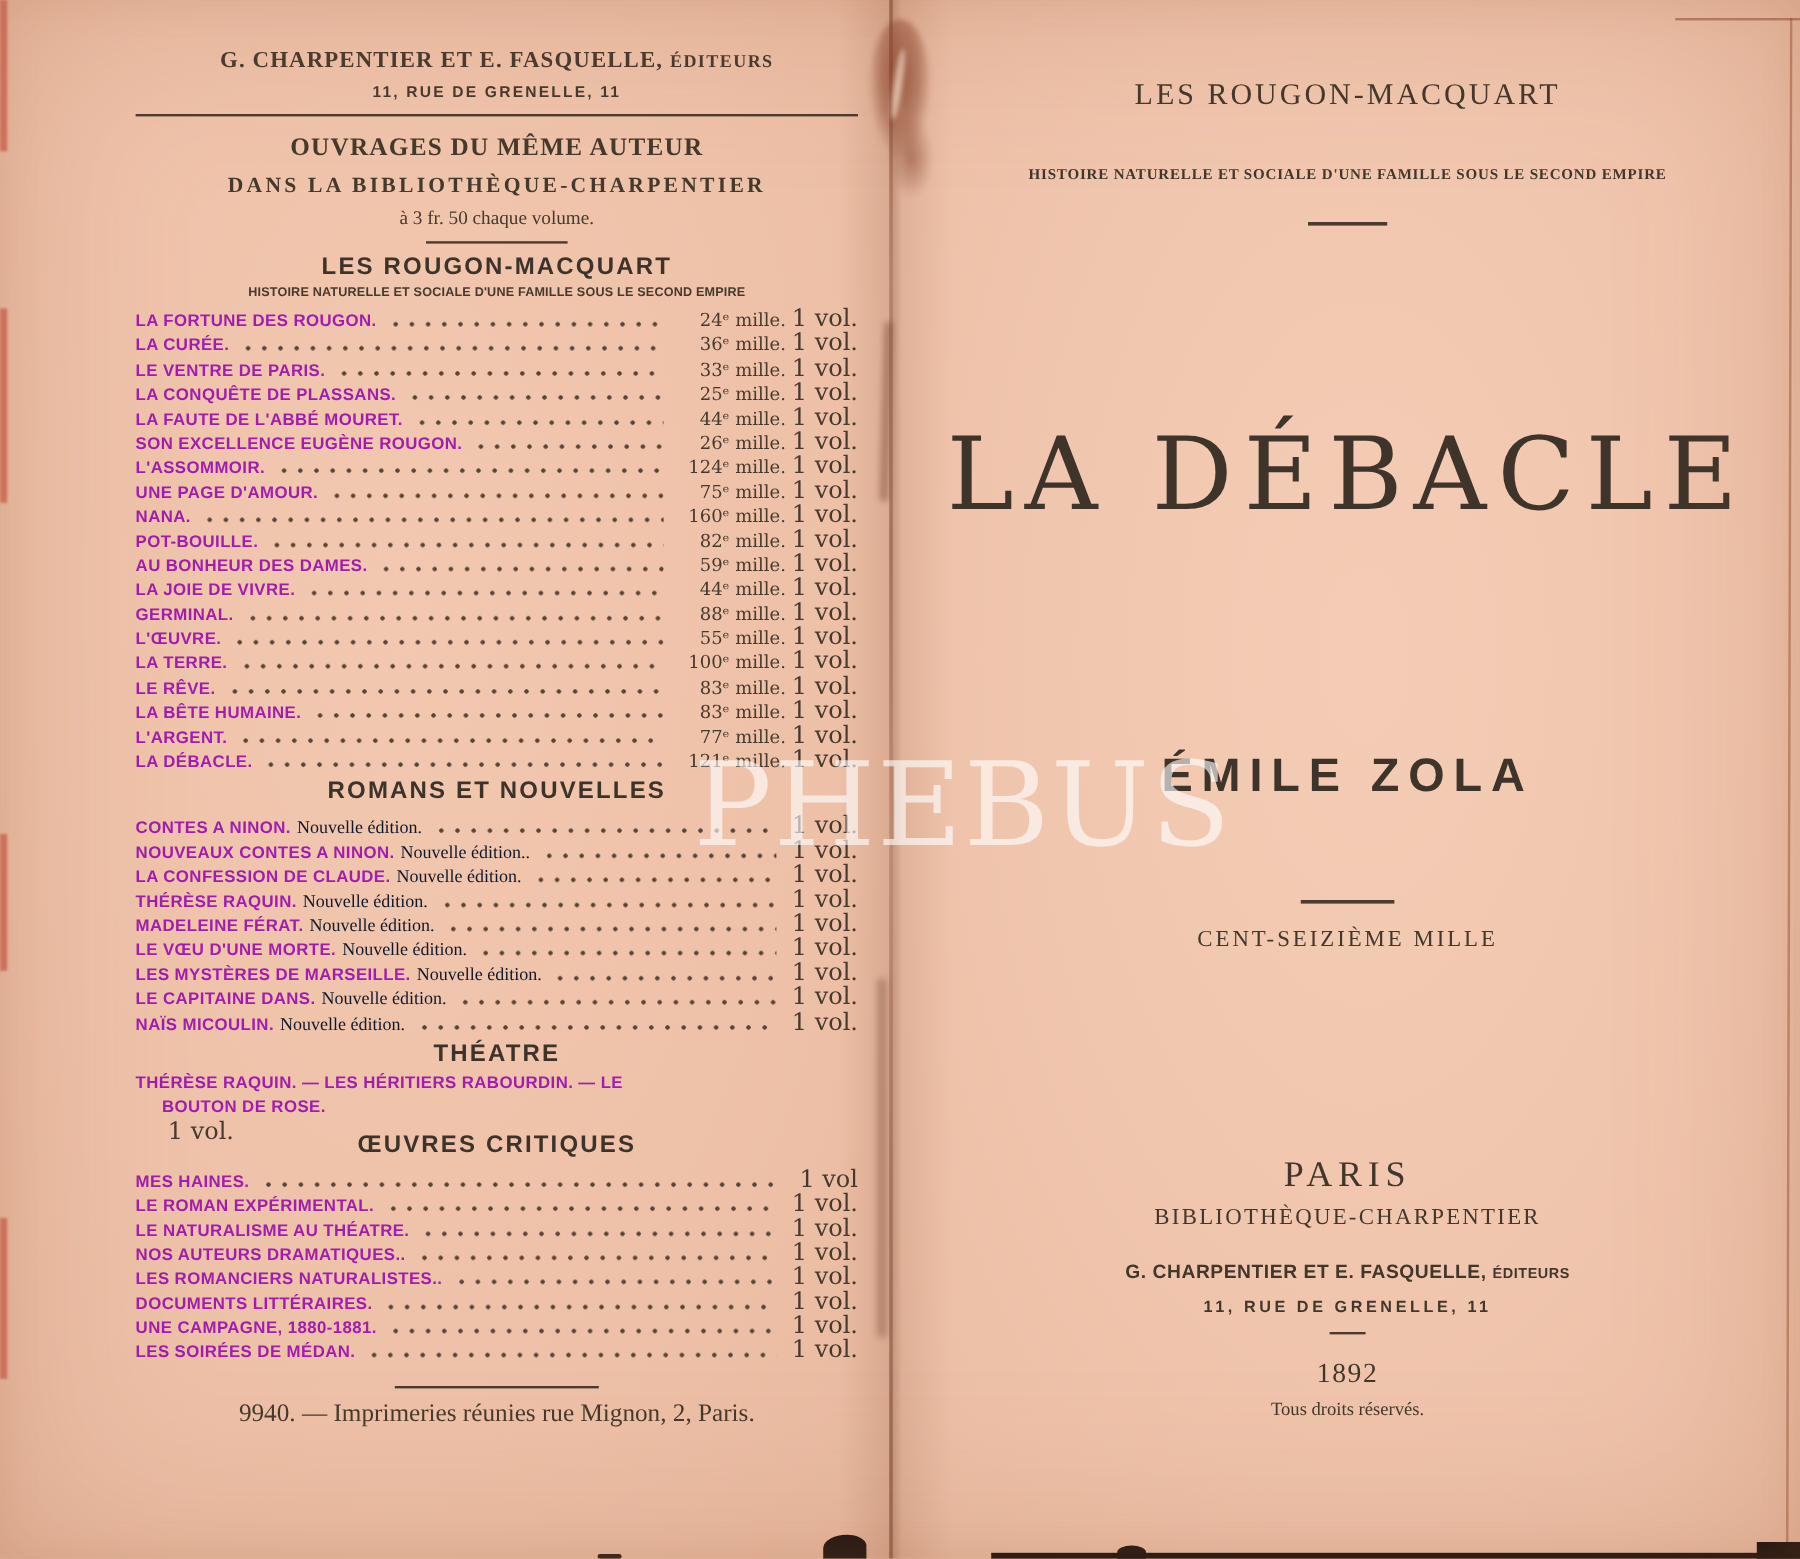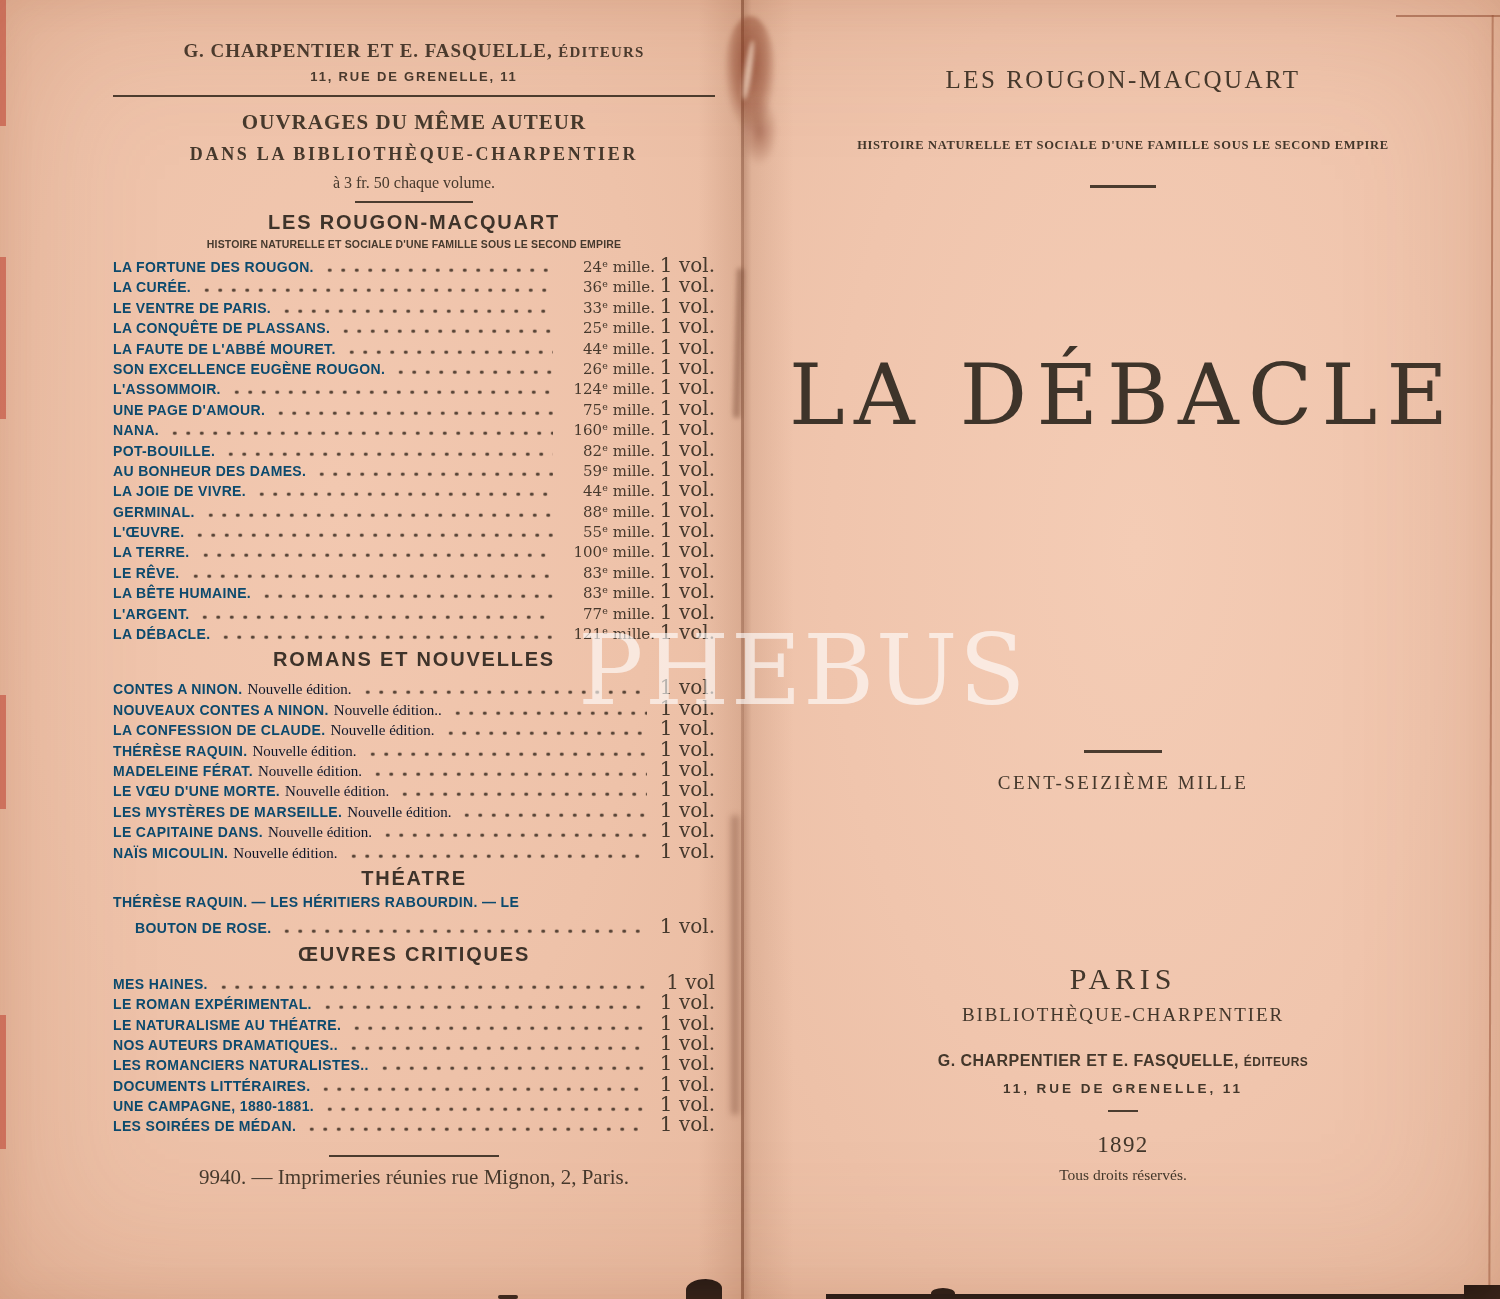--- a/index.html
+++ b/index.html
@@ -53,30 +53,30 @@
   .h-dans{text-align:center;font-weight:700;font-size:18px;letter-spacing:.15em;margin-top:9px;}
   .price{text-align:center;font-size:16px;margin-top:9px;}
   .rule-short{width:118px;border:0;border-top:2.5px solid #4b3c2f;margin:9px auto 2px auto;}
   
   .sec-title{font-family:"Liberation Sans","DejaVu Sans",sans-serif;font-weight:700;
     font-size:20px;letter-spacing:.09em;text-align:center;margin:8px 0 4px 0;color:#3e332a;}
   .sec-sub{font-family:"Liberation Sans","DejaVu Sans",sans-serif;font-weight:700;
     font-size:10.5px;letter-spacing:.015em;text-align:center;margin:0 0 3px 0;color:#463a2e;}
   .row{display:flex;align-items:baseline;height:20.4px;}
   .row .rt{font-family:"Liberation Sans","DejaVu Sans",sans-serif;font-weight:700;
-    font-size:14px;letter-spacing:.025em;white-space:nowrap;color:#0c4a6e;text-align:center;}
+    font-size:14px;letter-spacing:.025em;white-space:nowrap;color:#a21caf;text-align:center;}
   .row .re{font-size:15px;white-space:nowrap;margin-left:5px;color:#0f172a;}
   .row .lead{flex:1;align-self:stretch;margin:0 8px 0 6px;
     background-image:radial-gradient(circle, rgba(66,50,38,.88) 1.55px, rgba(0,0,0,0) 2.05px);
     background-size:13.5px 20.4px;background-position:3px 7px;background-repeat:repeat-x;}
   .row .rm{width:94px;text-align:right;font-size:15px;white-space:nowrap;
     font-family:"DejaVu Serif",serif;color:#46392d;}
   .row .rv{width:60px;text-align:right;font-size:20px;white-space:nowrap;
     font-family:"DejaVu Serif",serif;color:#46392d;}
-  .row2-indent{padding-left:22px;}
+  .row2-indent{padding-left:22px;flex-direction:column;}
   .imprint-rule{width:170px;border:0;border-top:2px solid #4b3c2f;margin:22px auto 0 auto;}
   .imprint{text-align:center;font-size:21px;margin-top:8px;color:#46392d;}
   
   .rp-block{position:absolute;left:772px;width:702px;text-align:center;color:#43372b;}
   .rp-series{top:66px;font-size:25px;letter-spacing:.1em;font-weight:500;}
   .rp-series-sub{top:138px;font-size:12.5px;font-weight:700;letter-spacing:.055em;}
   .rp-rule1{position:absolute;left:1090px;top:185px;width:66px;border:0;border-top:3px solid #4b3c2f;margin:0;}
   .rp-title{top:346px;font-family:"DejaVu Serif",serif;font-size:84px;letter-spacing:.11em;
     font-weight:400;color:#3e342a;white-space:nowrap;}
   .rp-par{top:558px;font-size:14px;font-weight:700;letter-spacing:.12em;}
@@ -355,20 +355,21 @@
         </div>
       </div>
     <hr class="imprint-rule">
     <div class="imprint">9940. — Imprimeries réunies rue Mignon, 2, Paris.</div>
   </div>
 
   <div class="rp-block rp-series">LES ROUGON-MACQUART</div>
   <div class="rp-block rp-series-sub">HISTOIRE NATURELLE ET SOCIALE D'UNE FAMILLE SOUS LE SECOND EMPIRE</div>
   <hr class="rp-rule1">
   <div class="rp-block rp-title">LA DÉBACLE</div>
+  <div class="rp-block rp-author">ÉMILE ZOLA</div>
   <hr class="rp-rule2">
   <div class="rp-block rp-edition">CENT-SEIZIÈME MILLE</div>
   <div class="rp-block rp-city">PARIS</div>
   <div class="rp-block rp-publisher">BIBLIOTHÈQUE-CHARPENTIER</div>
   <div class="rp-block rp-pubdetail"><span>G. CHARPENTIER ET E. FASQUELLE,</span> <span class="role">ÉDITEURS</span></div>
   <div class="rp-block rp-address">11, RUE DE GRENELLE, 11</div>
   <hr class="rp-rule3">
   <div class="rp-block rp-year">1892</div>
   <div class="rp-block rp-rights">Tous droits réservés.</div>
 

